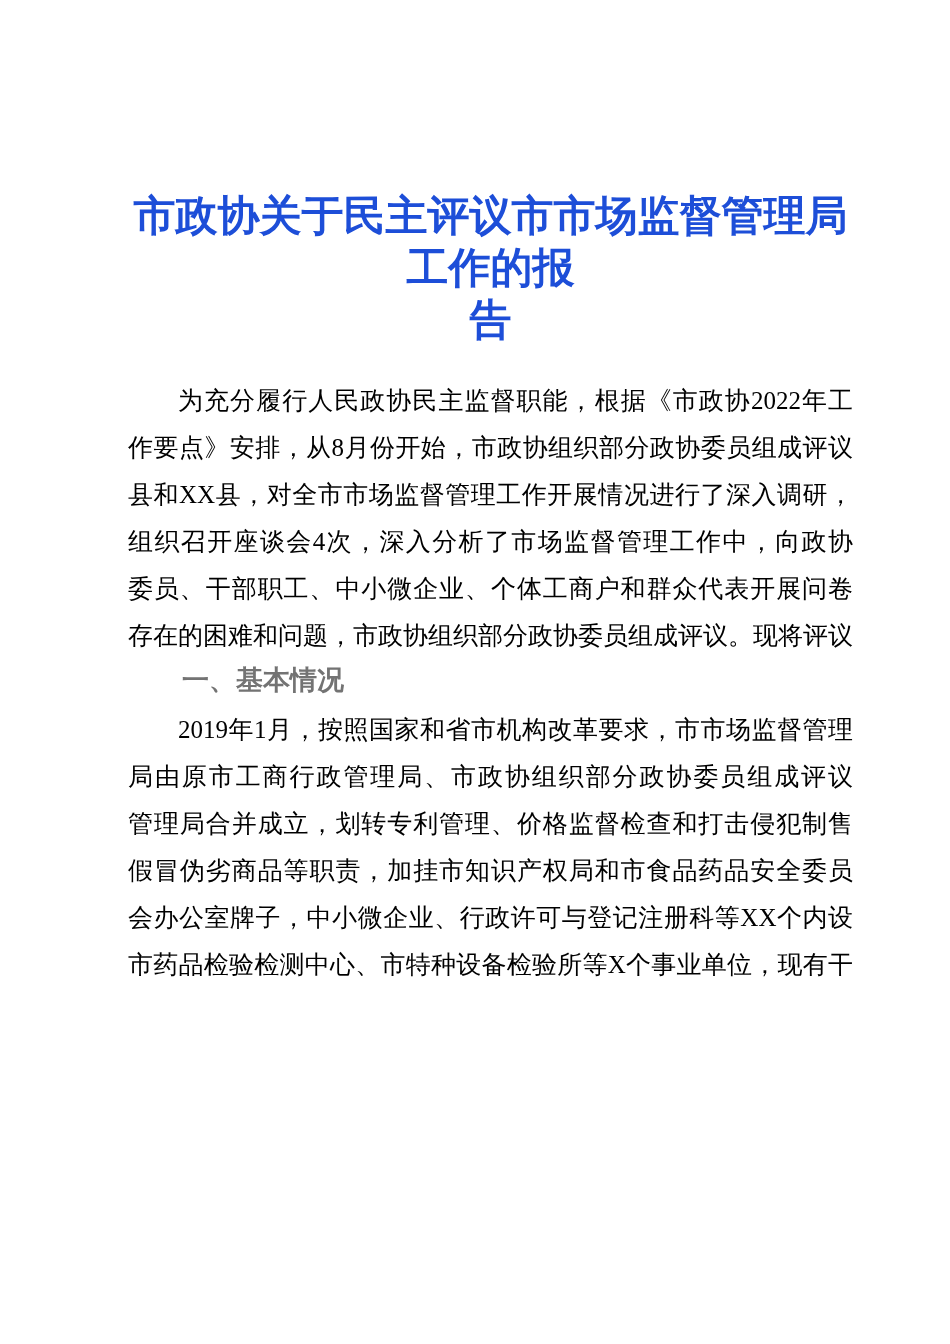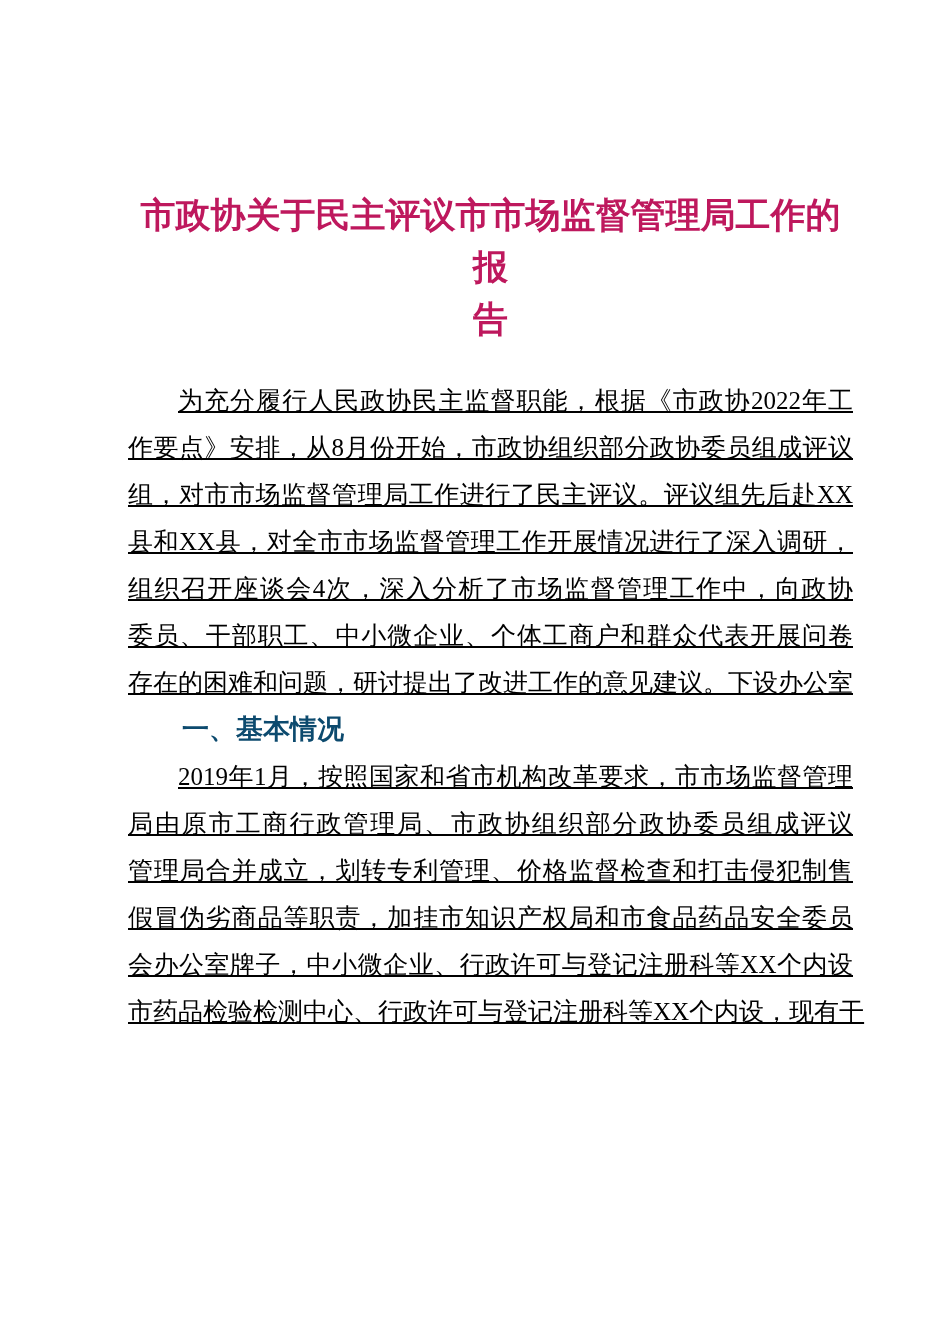--- a/index.html
+++ b/index.html
@@ -18,85 +18,83 @@
   }
   .content {
     position: absolute;
     left: 128px;
     top: 0;
     width: 725px;
   }
   .doc-title {
     margin: 190px 0 0 0;
     padding: 0;
-    font-size: 35px;
+    font-size: 42px;
     font-weight: bold;
     line-height: 52px;
     text-align: center;
-    color: #be185d;
+    color: #1d4ed8;
     font-family: "Liberation Serif", "DejaVu Serif", serif;
   }
   .para {
     margin: 0;
     font-size: 25px;
     line-height: 47px;
     color: #000000;
   }
   .para-intro {
     margin-top: 31px;
   }
   .line {
     text-align: justify;
     text-align-last: justify;
     white-space: nowrap;
-    text-decoration: underline;
   }
   .line.first {
     text-indent: 2em;
   }
   .line.end {
     text-align-last: left;
   }
   .section-heading {
     margin: 0;
     padding: 0;
     font-size: 27px;
     font-weight: bold;
     line-height: 47px;
     text-indent: 2em;
-    color: #0c4a6e;
-    font-family: Liberation Sans, sans-serif;
+    color: #737373;
+    font-family: Liberation Mono, monospace;
   }
 </style>
 </head>
 <body>
 
 <div class="page">
   <div class="content">
 
     <h1 class="doc-title">
       <div class="title-line">市政协关于民主评议市市场监督管理局工作的报</div>
       <div class="title-line">告</div>
     </h1>
 
     <div class="para para-intro">
         <div class="line first">为充分履行人民政协民主监督职能，根据《市政协2022年工</div>
         <div class="line">作要点》安排，从8月份开始，市政协组织部分政协委员组成评议</div>
-        <div class="line">组，对市市场监督管理局工作进行了民主评议。评议组先后赴XX</div>
         <div class="line">县和XX县，对全市市场监督管理工作开展情况进行了深入调研，</div>
         <div class="line">组织召开座谈会4次，深入分析了市场监督管理工作中，向政协</div>
         <div class="line">委员、干部职工、中小微企业、个体工商户和群众代表开展问卷</div>
-        <div class="line">存在的困难和问题，研讨提出了改进工作的意见建议。下设办公室</div>
+        <div class="line">存在的困难和问题，市政协组织部分政协委员组成评议。现将评议</div>
       </div>
 
     <h2 class="section-heading">一、基本情况</h2>
 
     <div class="para">
         <div class="line first">2019年1月，按照国家和省市机构改革要求，市市场监督管理</div>
         <div class="line">局由原市工商行政管理局、市政协组织部分政协委员组成评议</div>
         <div class="line">管理局合并成立，划转专利管理、价格监督检查和打击侵犯制售</div>
         <div class="line">假冒伪劣商品等职责，加挂市知识产权局和市食品药品安全委员</div>
         <div class="line">会办公室牌子，中小微企业、行政许可与登记注册科等XX个内设</div>
-        <div class="line">市药品检验检测中心、行政许可与登记注册科等XX个内设，现有干</div>
+        <div class="line">市药品检验检测中心、市特种设备检验所等X个事业单位，现有干</div>
       </div>
 
   </div>
 </div>
 
 </body></html>

